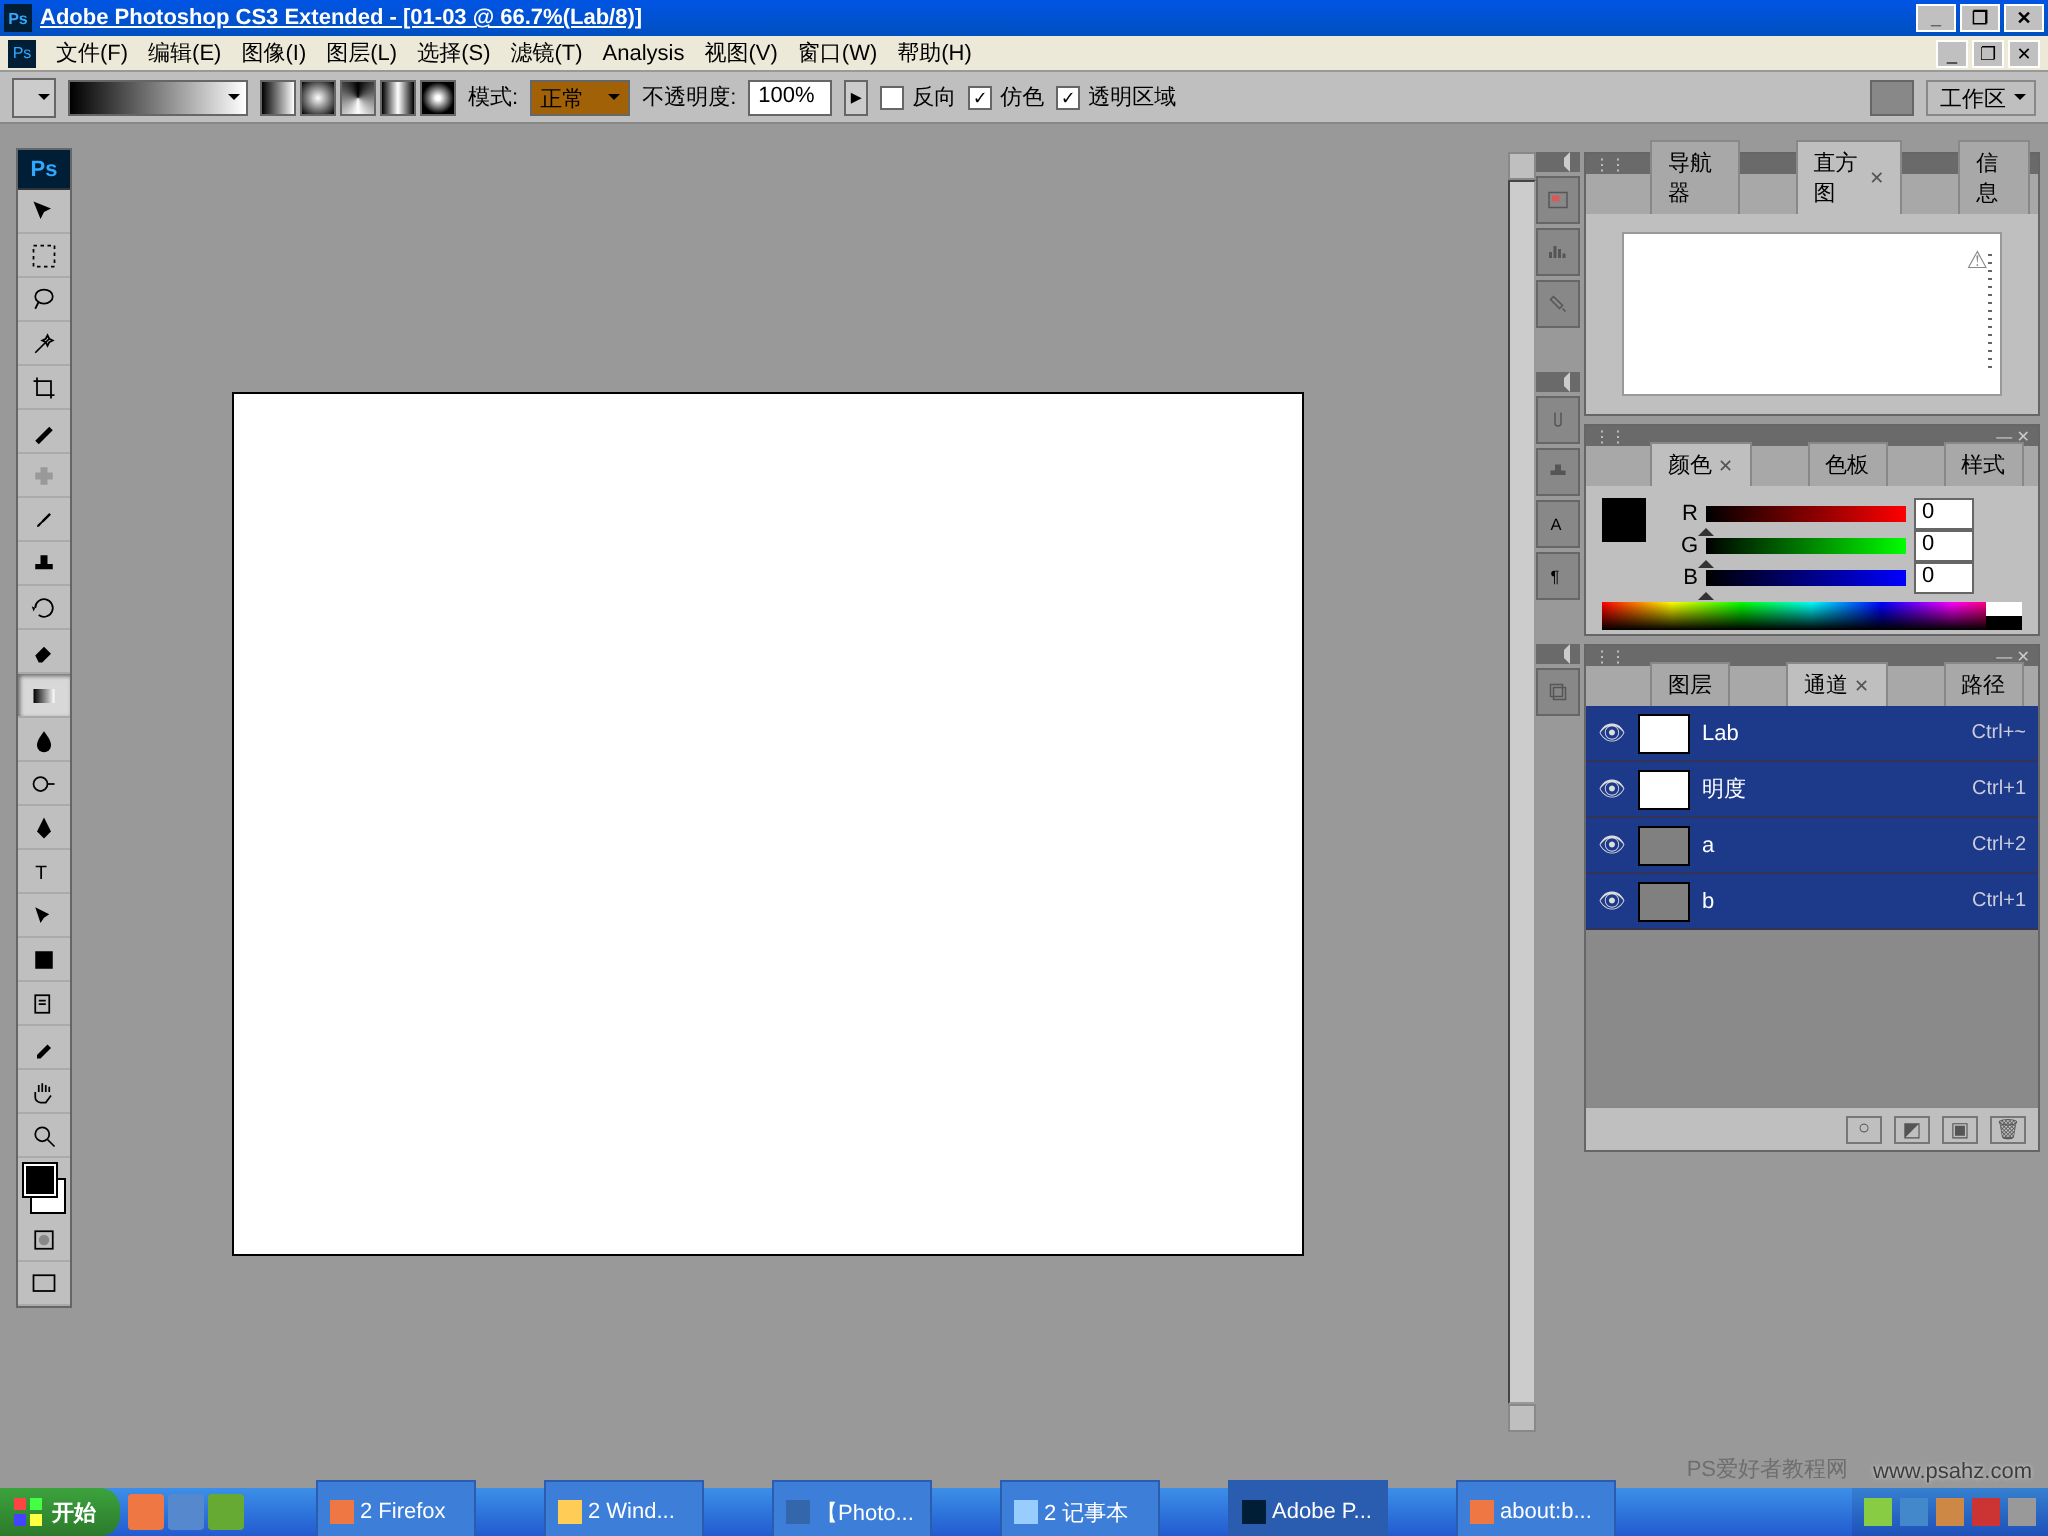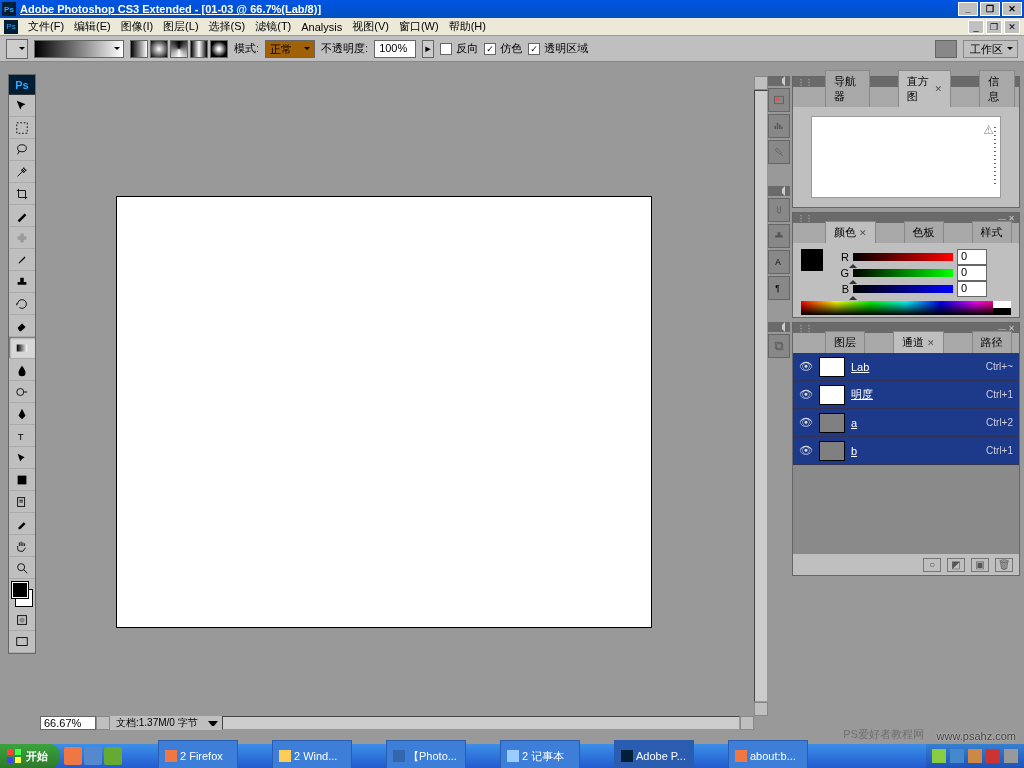--- a/index.html
+++ b/index.html
@@ -105,21 +105,21 @@
 .spectrum .bw { position: absolute; right: 0; top: 0; bottom: 0; width: 18px; display: flex; flex-direction: column; }
 .spectrum .bw div:first-child { flex:1; background:#fff; }
 .spectrum .bw div:last-child { flex:1; background:#000; }
 
 
 .channels-body { padding: 0; background: #8A8A8A; min-height: 200px; }
 .chan-row { height: 28px; background: #1C3A89; color: #fff; display: flex; align-items: center; padding: 0 6px; gap: 6px; border-bottom: 1px solid #335; }
 .chan-eye { width: 14px; height: 14px; display: flex; align-items: center; justify-content: center; color: #ddd; }
 .chan-thumb { width: 26px; height: 20px; background: #fff; border: 1px solid #000; }
 .chan-thumb.gray { background: #808080; }
-.chan-name { flex: 1; font-size: 11px; text-decoration: underline; }
+.chan-name { flex: 1; font-size: 11px; }
 .chan-short { font-size: 10px; color: #ccd; }
 .panel-footer { height: 22px; background: #BFBFBF; border-top: 1px solid #888; display: flex; align-items: center; justify-content: flex-end; gap: 6px; padding: 0 6px; }
 .pf-icon { width: 18px; height: 14px; border: 1px solid #777; display: flex; align-items: center; justify-content: center; color: #555; font-size: 10px; }
 
 
 .taskbar { position: absolute; left: 0; right: 0; bottom: 0; height: 24px; background: linear-gradient(#3C8FE8, #225BD0); display: flex; align-items: center; }
 .start-btn { height: 24px; padding: 0 12px 0 6px; background: linear-gradient(#3CA33C, #2C7A2C); color: #fff; font-weight: bold; display: flex; align-items: center; gap: 4px; border-radius: 0 10px 10px 0; }
 .ql { display: flex; gap: 2px; padding: 0 4px; }
 .ql-icon { width: 18px; height: 18px; border-radius: 2px; }
 .task-btn { height: 32px; background: #3C7ED8; border: 1px solid #2A5CB0; color: #fff; padding: 0 6px; display: flex; align-items: center; gap: 3px; font-size: 10px; min-width: 80px; max-width: 100px; overflow: hidden; white-space: nowrap; margin-right: 2px; margin-left: 32px; }
@@ -335,28 +335,20 @@
           <rect x="2" y="3" width="12" height="9" fill="none" stroke="#000"></rect>
         </svg>
       </div>
   </div>
 
   <div class="doc-window">
     <div class="canvas"></div>
     <div class="doc-scroll-v">
       <div class="sb-arrow"></div>
       <div class="sb-track-v"></div>
-      <div class="sb-arrow"></div>
-    </div>
-    <div class="doc-scroll-h">
-      <div class="zoom-box"><span>66.67%</span></div>
-      <div class="sb-arrow"></div>
-      <span class="doc-info">文档:1.37M/0 字节</span>
-      <div style="width:10px;border-left:4px solid transparent;border-right:4px solid transparent;border-top:5px solid #000;margin:0 4px"></div>
-      <div class="sb-track"></div>
       <div class="sb-arrow"></div>
     </div>
   </div>
 
   <div class="dock">
     <div class="dock-strip">
       <div class="dbar"></div>
       <div class="dtab">
           <svg viewBox="0 0 16 16">
             <rect x="2" y="3" width="12" height="10" fill="none" stroke="#555"></rect>

